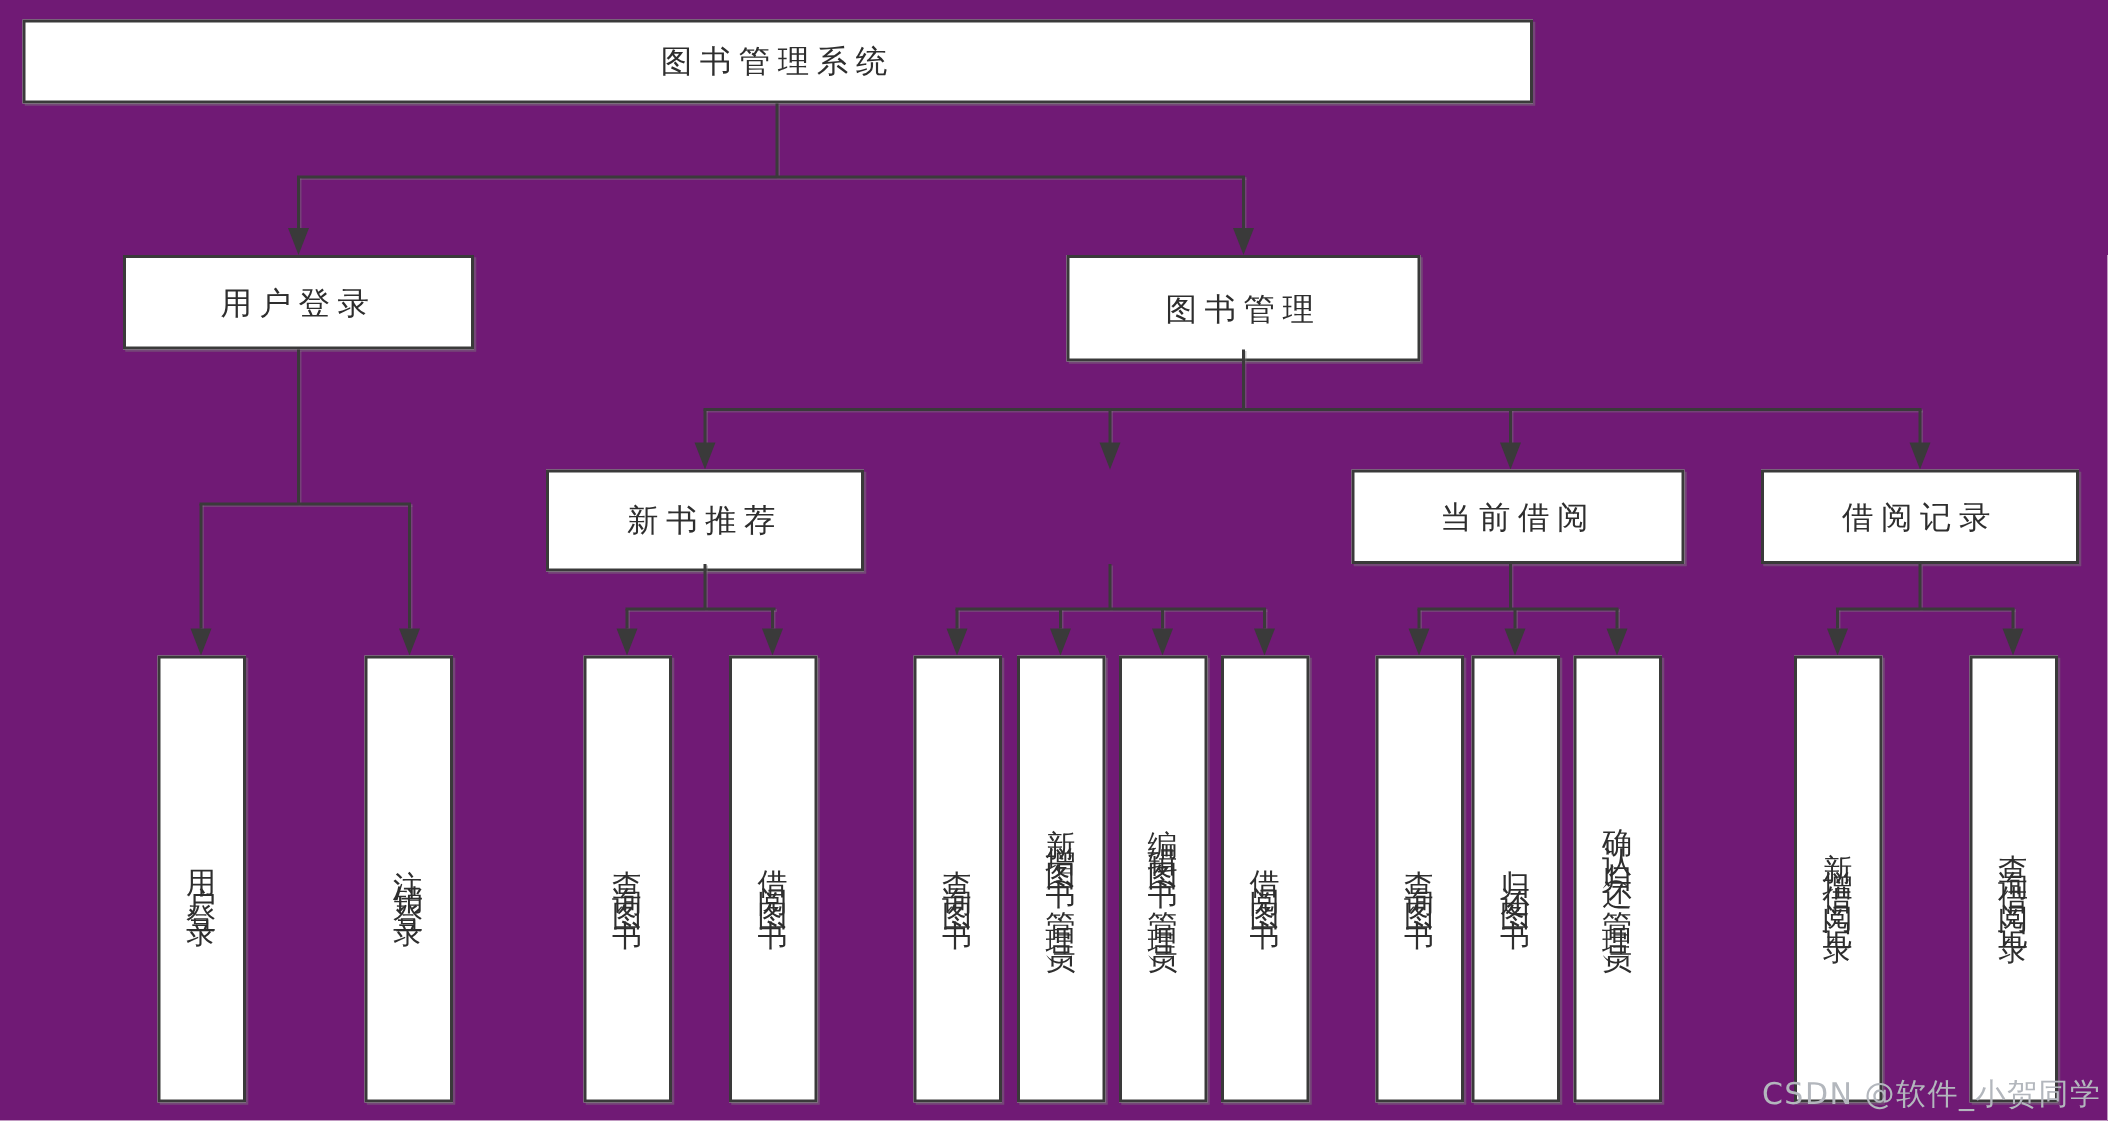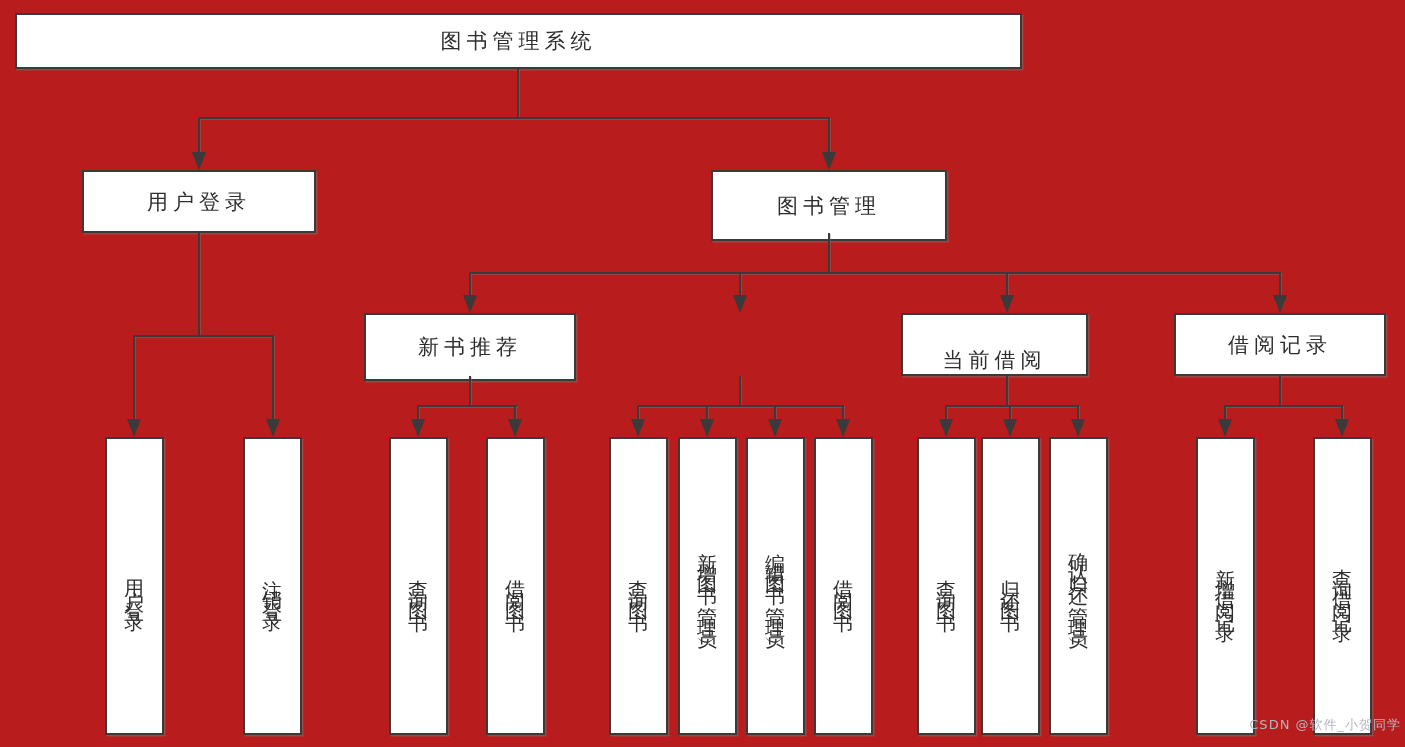--- a/index.html
+++ b/index.html
@@ -1,17 +1,17 @@
 <!DOCTYPE html>
 <html><head>
 <meta charset="utf-8">
 <style>
   html,body{margin:0;padding:0;background:#ffffff;}
   #canvas{
-    position:relative;width:1405px;height:747px;background:#b91c1c;overflow:hidden;
+    position:relative;width:1405px;height:747px;background:#701a75;overflow:hidden;
     font-family:"DejaVu Sans","Liberation Sans",sans-serif;color:#2e2e2e;
   }
   .node{
     position:absolute;box-sizing:border-box;border:2px solid #3a3a3a;background:#ffffff;
     display:flex;align-items:center;justify-content:center;
     font-size:21px;letter-spacing:5px;color:#2e2e2e;
     box-shadow:1.5px 1.5px 0 rgba(125,125,125,0.45);
   }
   .leaf{
     position:absolute;box-sizing:border-box;border:2px solid #3a3a3a;background:#ffffff;
@@ -26,21 +26,21 @@
   .vline,.hline{position:absolute;background:#3a3a3a;box-shadow:1px 1px 0 rgba(125,125,125,0.4);}
   .vline{width:2px;}
   .hline{height:2px;}
   .arrow{
     position:absolute;width:0;height:0;
     border-left:7px solid transparent;border-right:7px solid transparent;
     border-top:18px solid #3a3a3a;
   }
   #watermark{
     position:absolute;right:4px;top:716px;
-    font-size:13px;color:#b3b7bd;letter-spacing:1px;white-space:nowrap;
+    font-size:20px;color:#b3b7bd;letter-spacing:1px;white-space:nowrap;
   }
 </style>
 </head>
 <body>
 
 <div id="canvas">
 
   <div class="node" style="left:15px;top:13px;width:1007px;height:56px;">
     <span>图书管理系统</span>
   </div>
@@ -73,21 +73,21 @@
   <div class="vline" style="left:739px;top:273px;height:23px;"></div>
   <div class="arrow" style="left:733px;top:295px;"></div>
   <div class="vline" style="left:1006px;top:273px;height:23px;"></div>
   <div class="arrow" style="left:1000px;top:295px;"></div>
   <div class="vline" style="left:1279px;top:273px;height:23px;"></div>
   <div class="arrow" style="left:1273px;top:295px;"></div>
 
   <div class="node" style="left:364px;top:313px;width:212px;height:68px;">
     <span>新书推荐</span>
   </div>
-  <div class="node" style="left:901px;top:313px;width:187px;height:63px;align-items:flex-end;">
+  <div class="node" style="left:901px;top:313px;width:222px;height:63px;">
     <span>当前借阅</span>
   </div>
   <div class="node" style="left:1174px;top:313px;width:212px;height:63px;font-family:Liberation Serif, serif;">
     <span>借阅记录</span>
   </div>
 
   <div class="vline" style="left:469px;top:376px;height:30px;"></div>
   <div class="hline" style="left:417px;top:405px;width:100px;"></div>
   <div class="vline" style="left:417px;top:406px;height:13px;"></div>
   <div class="arrow" style="left:411px;top:419px;"></div>

